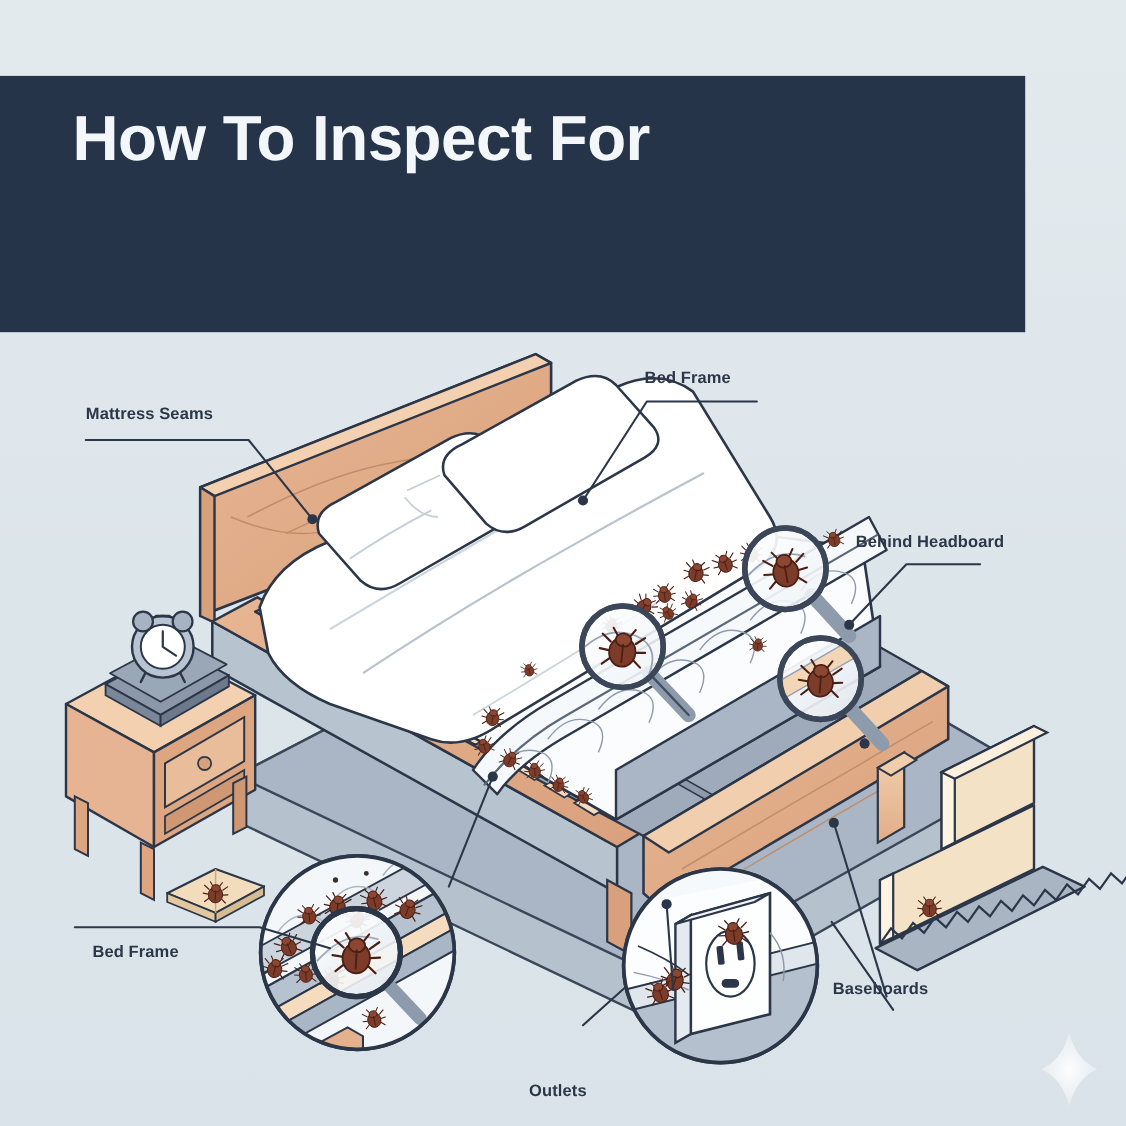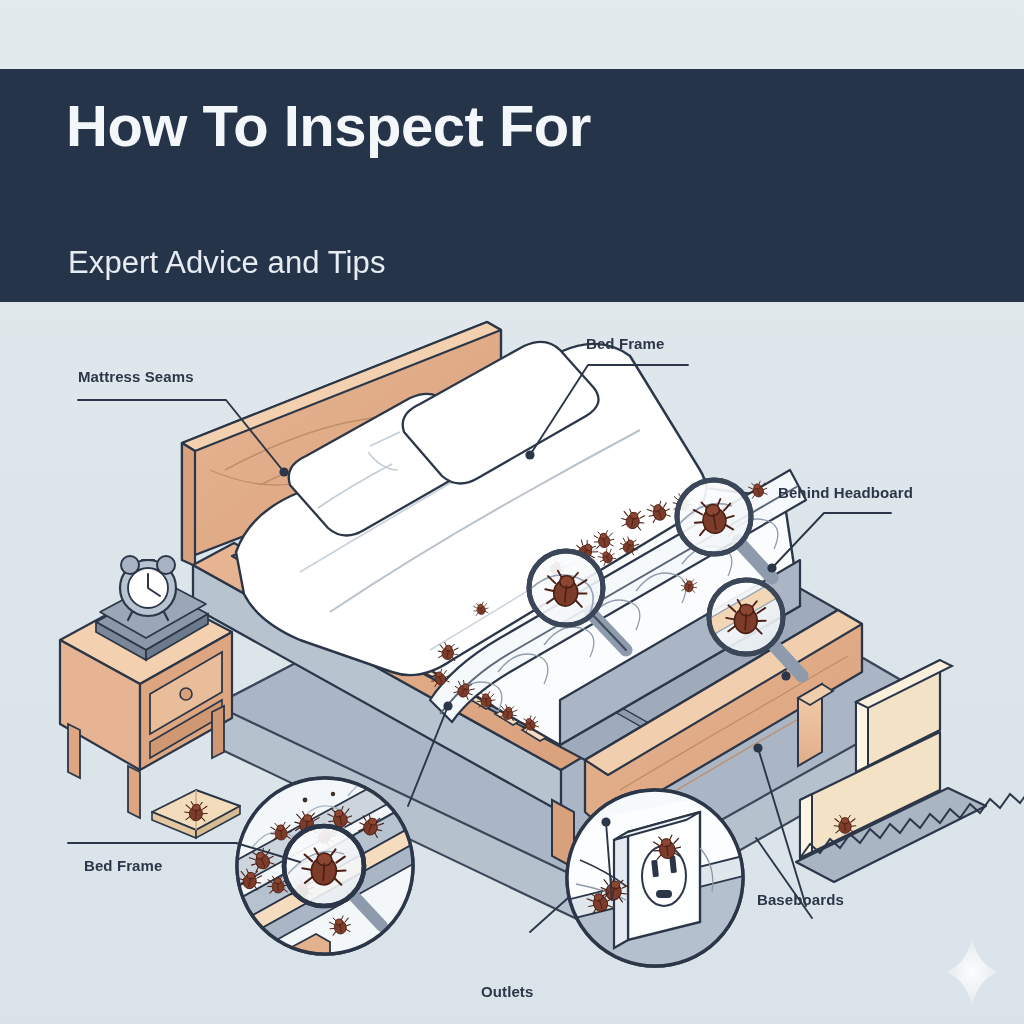--- a/index.html
+++ b/index.html
@@ -14,21 +14,21 @@
     overflow: hidden;
     font-family: "Liberation Sans", sans-serif;
     background: linear-gradient(180deg, #e2e8ec 0%, #dde5ea 45%, #dbe4ea 100%);
   }
 
   
   #header-band {
     position: absolute;
     left: 0;
     top: 69px;
-    width: 1024px;
+    width: 932px;
     height: 233px;
     background: #26344a;
     z-index: 40;
   }
   #title-line1, #title-line2 {
     position: absolute;
     left: 66px;
     color: #f4f7fa;
     font-weight: 700;
     font-size: 58px;
@@ -443,21 +443,20 @@
       </g>
 
       <g>
         <path d="M972,938 Q978,964 998,972 Q978,980 972,1006 Q966,980 946,972 Q966,964 972,938 Z" fill="url(#sparkG)"></path>
       </g>
     </svg>
   </div>
 
   <div id="header-band">
     <div id="title-line1">How To Inspect For</div>
-    <div id="subtitle">Expert Advice and Tips</div>
   </div>
 
   <div class="callout" id="label-mattress-seams">Mattress Seams</div>
   <div class="callout" id="label-bed-frame-top">Bed Frame</div>
   <div class="callout" id="label-behind-headboard">Behind Headboard</div>
   <div class="callout" id="label-bed-frame-bottom">Bed Frame</div>
   <div class="callout" id="label-outlets">Outlets</div>
   <div class="callout" id="label-baseboards">Baseboards</div>
 
 </div>

